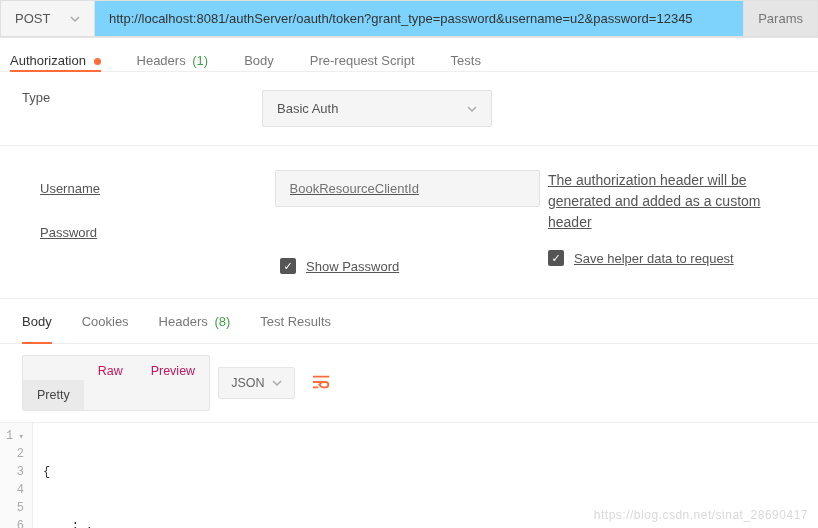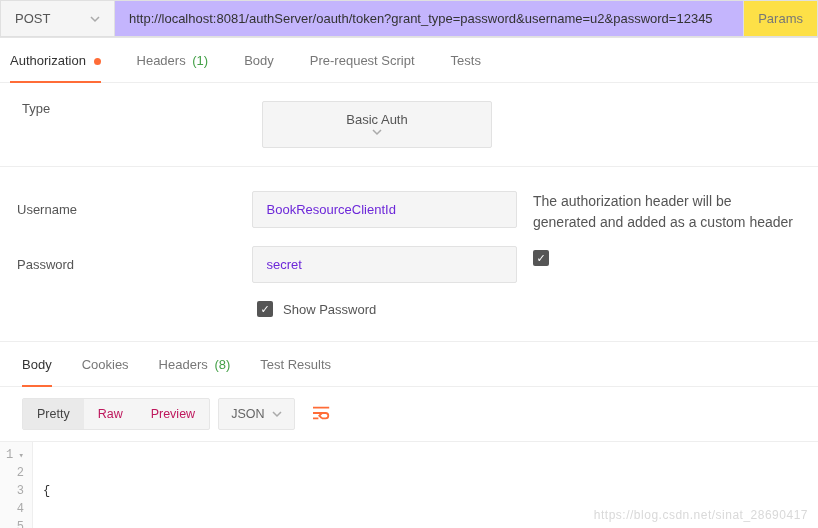--- a/index.html
+++ b/index.html
@@ -1,51 +1,51 @@
 <!DOCTYPE html>
 <html><head>
 <meta charset="utf-8">
 <style>
   * { box-sizing: border-box; margin: 0; padding: 0; }
   body { font-family: -apple-system, BlinkMacSystemFont, "Segoe UI", Helvetica, Arial, sans-serif; font-size: 13px; color: #555; background: #fff; width: 818px; height: 528px; overflow: hidden; position: relative; }
   
   .top-bar { display: flex; border-bottom: 1px solid #e4e4e4; }
-  .method-select { display: flex; align-items: center; gap: 10px; background: #f5f5f5; border: 1px solid #e0e0e0; padding: 10px 14px; width: 115px; color: #555; font-size: 13px; cursor: pointer; }
+  .method-select { display: flex; align-items: center; gap: 10px; background: #f5f5f5; border: 1px solid #e0e0e0; padding: 10px 14px; width: 95px; color: #555; font-size: 13px; cursor: pointer; }
   .method-select .chev { margin-left: auto; }
-  .url-input { flex: 1; border: 1px solid #e0e0e0; border-left: none; padding: 10px 14px; font-size: 13px; color: #333; outline: none; background: #c4b5fd; }
-  .params-btn { border: 1px solid #e0e0e0; border-left: none; padding: 10px 14px; background: #fde047; color: #777; cursor: pointer; }
+  .url-input { flex: 1; border: 1px solid #e0e0e0; border-left: none; padding: 10px 14px; font-size: 13px; color: #333; outline: none; background: #7dd3fc; }
+  .params-btn { border: 1px solid #e0e0e0; border-left: none; padding: 10px 14px; background: #e5e5e5; color: #777; cursor: pointer; }
 
   .req-tabs { display: flex; gap: 36px; padding: 15px 10px 0 10px; border-bottom: 1px solid #eee; font-size: 13px; }
-  .req-tab { padding-bottom: 13px; color: #777; cursor: pointer; position: relative; }
+  .req-tab { padding-bottom: 2px; color: #777; cursor: pointer; position: relative; }
   .req-tab.active { color: #333; border-bottom: 2px solid #ff6c37; margin-bottom: -1px; }
   .dot { display: inline-block; width: 7px; height: 7px; border-radius: 50%; background: #ff6c37; margin-left: 4px; vertical-align: middle; }
   .badge { color: #43a047; margin-left: 3px; }
 
   .auth-section { padding: 0; }
   .row { display: flex; padding: 18px 22px; border-bottom: 1px solid #eee; }
   .label { width: 240px; color: #555; font-size: 13px; }
-  .select-box { display: flex; align-items: center; justify-content: space-between; background: #f5f5f5; border: 1px solid #e2e2e2; padding: 10px 14px; width: 230px; color: #555; font-size: 13px; cursor: pointer; border-radius: 2px; flex-direction: column; }
-  .text-input { background: #f5f5f5; border: 1px solid #e2e2e2; padding: 10px 14px; width: 271px; color: #6d28d9; font-size: 13px; outline: none; border-radius: 2px; }
-  .creds { display: flex; padding: 24px 17px; gap: 16px; border-bottom: 1px solid #eee; }
+  .select-box { display: flex; align-items: center; justify-content: space-between; background: #f5f5f5; border: 1px solid #e2e2e2; padding: 10px 14px; width: 230px; color: #555; font-size: 13px; cursor: pointer; border-radius: 2px; }
+  .text-input { background: #f5f5f5; border: 1px solid #e2e2e2; padding: 10px 14px; width: 271px; color: #737373; font-size: 13px; outline: none; border-radius: 2px; }
+  .creds { display: flex; padding: 24px 40px; gap: 8px; border-bottom: 1px solid #eee; text-decoration: underline; }
   .creds-left { width: 500px; }
   .cred-row { display: flex; align-items: center; margin-bottom: 18px; }
   .cred-row .label { width: 240px; }
   .checkbox-row { display: flex; align-items: center; gap: 10px; margin-left: 240px; margin-top: 4px; }
   .checkbox { width: 16px; height: 16px; background: #555; border-radius: 2px; display: flex; align-items: center; justify-content: center; color: #fff; font-size: 11px; }
   .help-text { color: #555; font-size: 14px; line-height: 1.5; margin-bottom: 17px; }
   .help-check-row { display: flex; align-items: center; gap: 10px; }
 
   .resp-tabs { display: flex; gap: 30px; padding: 15px 22px 0 22px; border-bottom: 1px solid #eee; font-size: 13px; }
   .resp-tab { padding-bottom: 13px; color: #777; cursor: pointer; }
   .resp-tab.active { color: #333; border-bottom: 2px solid #ff6c37; margin-bottom: -1px; }
 
   .view-bar { display: flex; align-items: center; gap: 8px; padding: 11px 22px; }
   .view-group { display: flex; background: #f5f5f5; border: 1px solid #e6e6e6; border-radius: 2px; overflow: hidden; }
   .view-btn { padding: 8px 14px; color: #be185d; cursor: pointer; font-size: 12.5px; }
-  .view-btn.active { background: #eaeaea; color: #444; }
+  .view-btn.active { background: #eaeaea; color: #444; margin-top: 24px; }
   .json-pick { display: flex; align-items: center; gap: 8px; background: #f5f5f5; border: 1px solid #e6e6e6; padding: 8px 12px; color: #666; font-size: 12.5px; cursor: pointer; border-radius: 2px; }
   .wrap-btn { padding: 6px 10px; cursor: pointer; }
   .wrap-icon { width: 18px; height: 14px; }
 
   .code-area { display: flex; font-family: "SFMono-Regular", Consolas, "Liberation Mono", Menlo, monospace; font-size: 12px; border-top: 1px solid #eee; }
   .gutter { background: #fafafa; color: #aaa; text-align: right; padding: 4px 8px 4px 6px; user-select: none; border-right: 1px solid #eee; line-height: 18px; }
   .gutter div { height: 18px; }
   .gutter .fold::after { content: " ▾"; font-size: 9px; color: #aaa; }
   .code { padding: 4px 10px; line-height: 18px; flex: 1; color: #333; white-space: pre; }
   .code .line { height: 18px; }
@@ -92,34 +92,34 @@
     </div>
   </div>
   <div class="creds">
     <div class="creds-left">
       <div class="cred-row">
         <div class="label">Username</div>
         <input class="text-input" value="BookResourceClientId" style="">
       </div>
       <div class="cred-row">
         <div class="label">Password</div>
-        <input class="text-input" value="secret" style="">
       </div>
       <div class="checkbox-row">
         <div class="checkbox">✓</div>
         <span>Show Password</span>
       </div>
     </div>
     <div class="creds-right">
       <div class="help-text">
         <span>The authorization header will be</span><br>
         <span>generated and added as a custom header</span>
       </div>
       <div class="help-check-row">
         <div class="checkbox">✓</div>
+        <span>Save helper data to request</span>
       </div>
     </div>
   </div>
 </div>
 
 <div class="resp-tabs">
   <div class="resp-tab active">Body</div>
   <div class="resp-tab">Cookies</div>
   <div class="resp-tab">
     <span>Headers</span>

